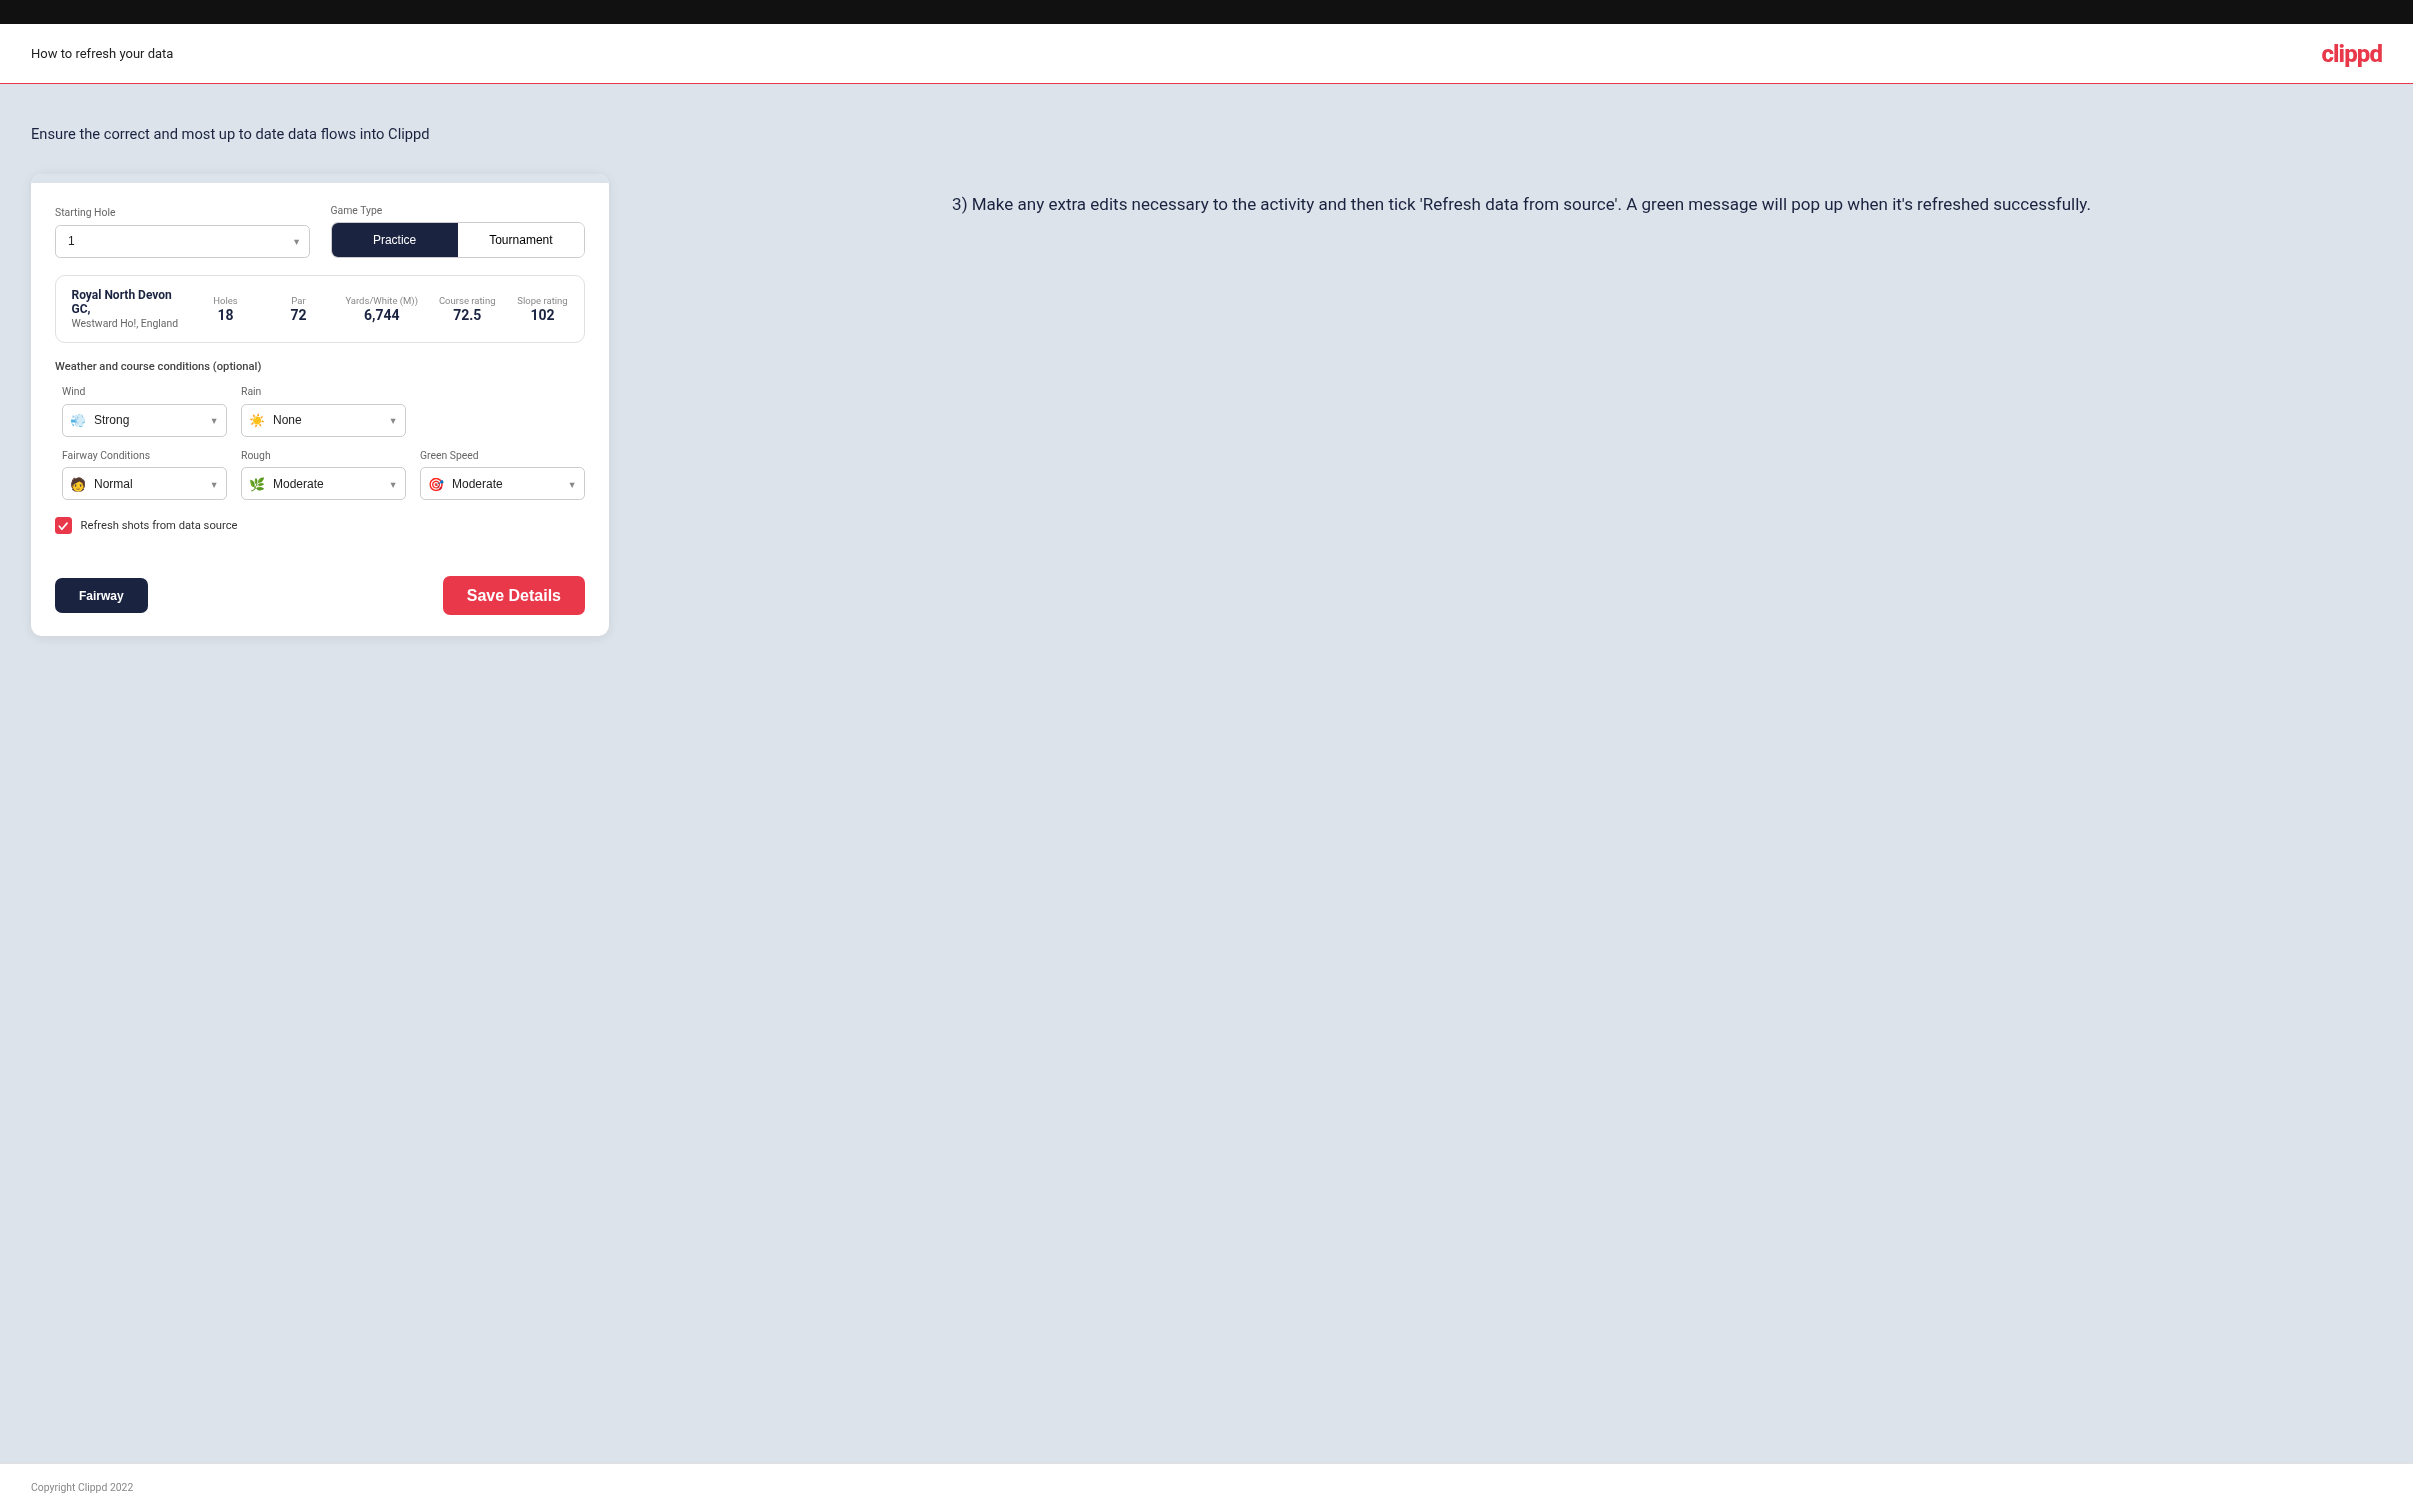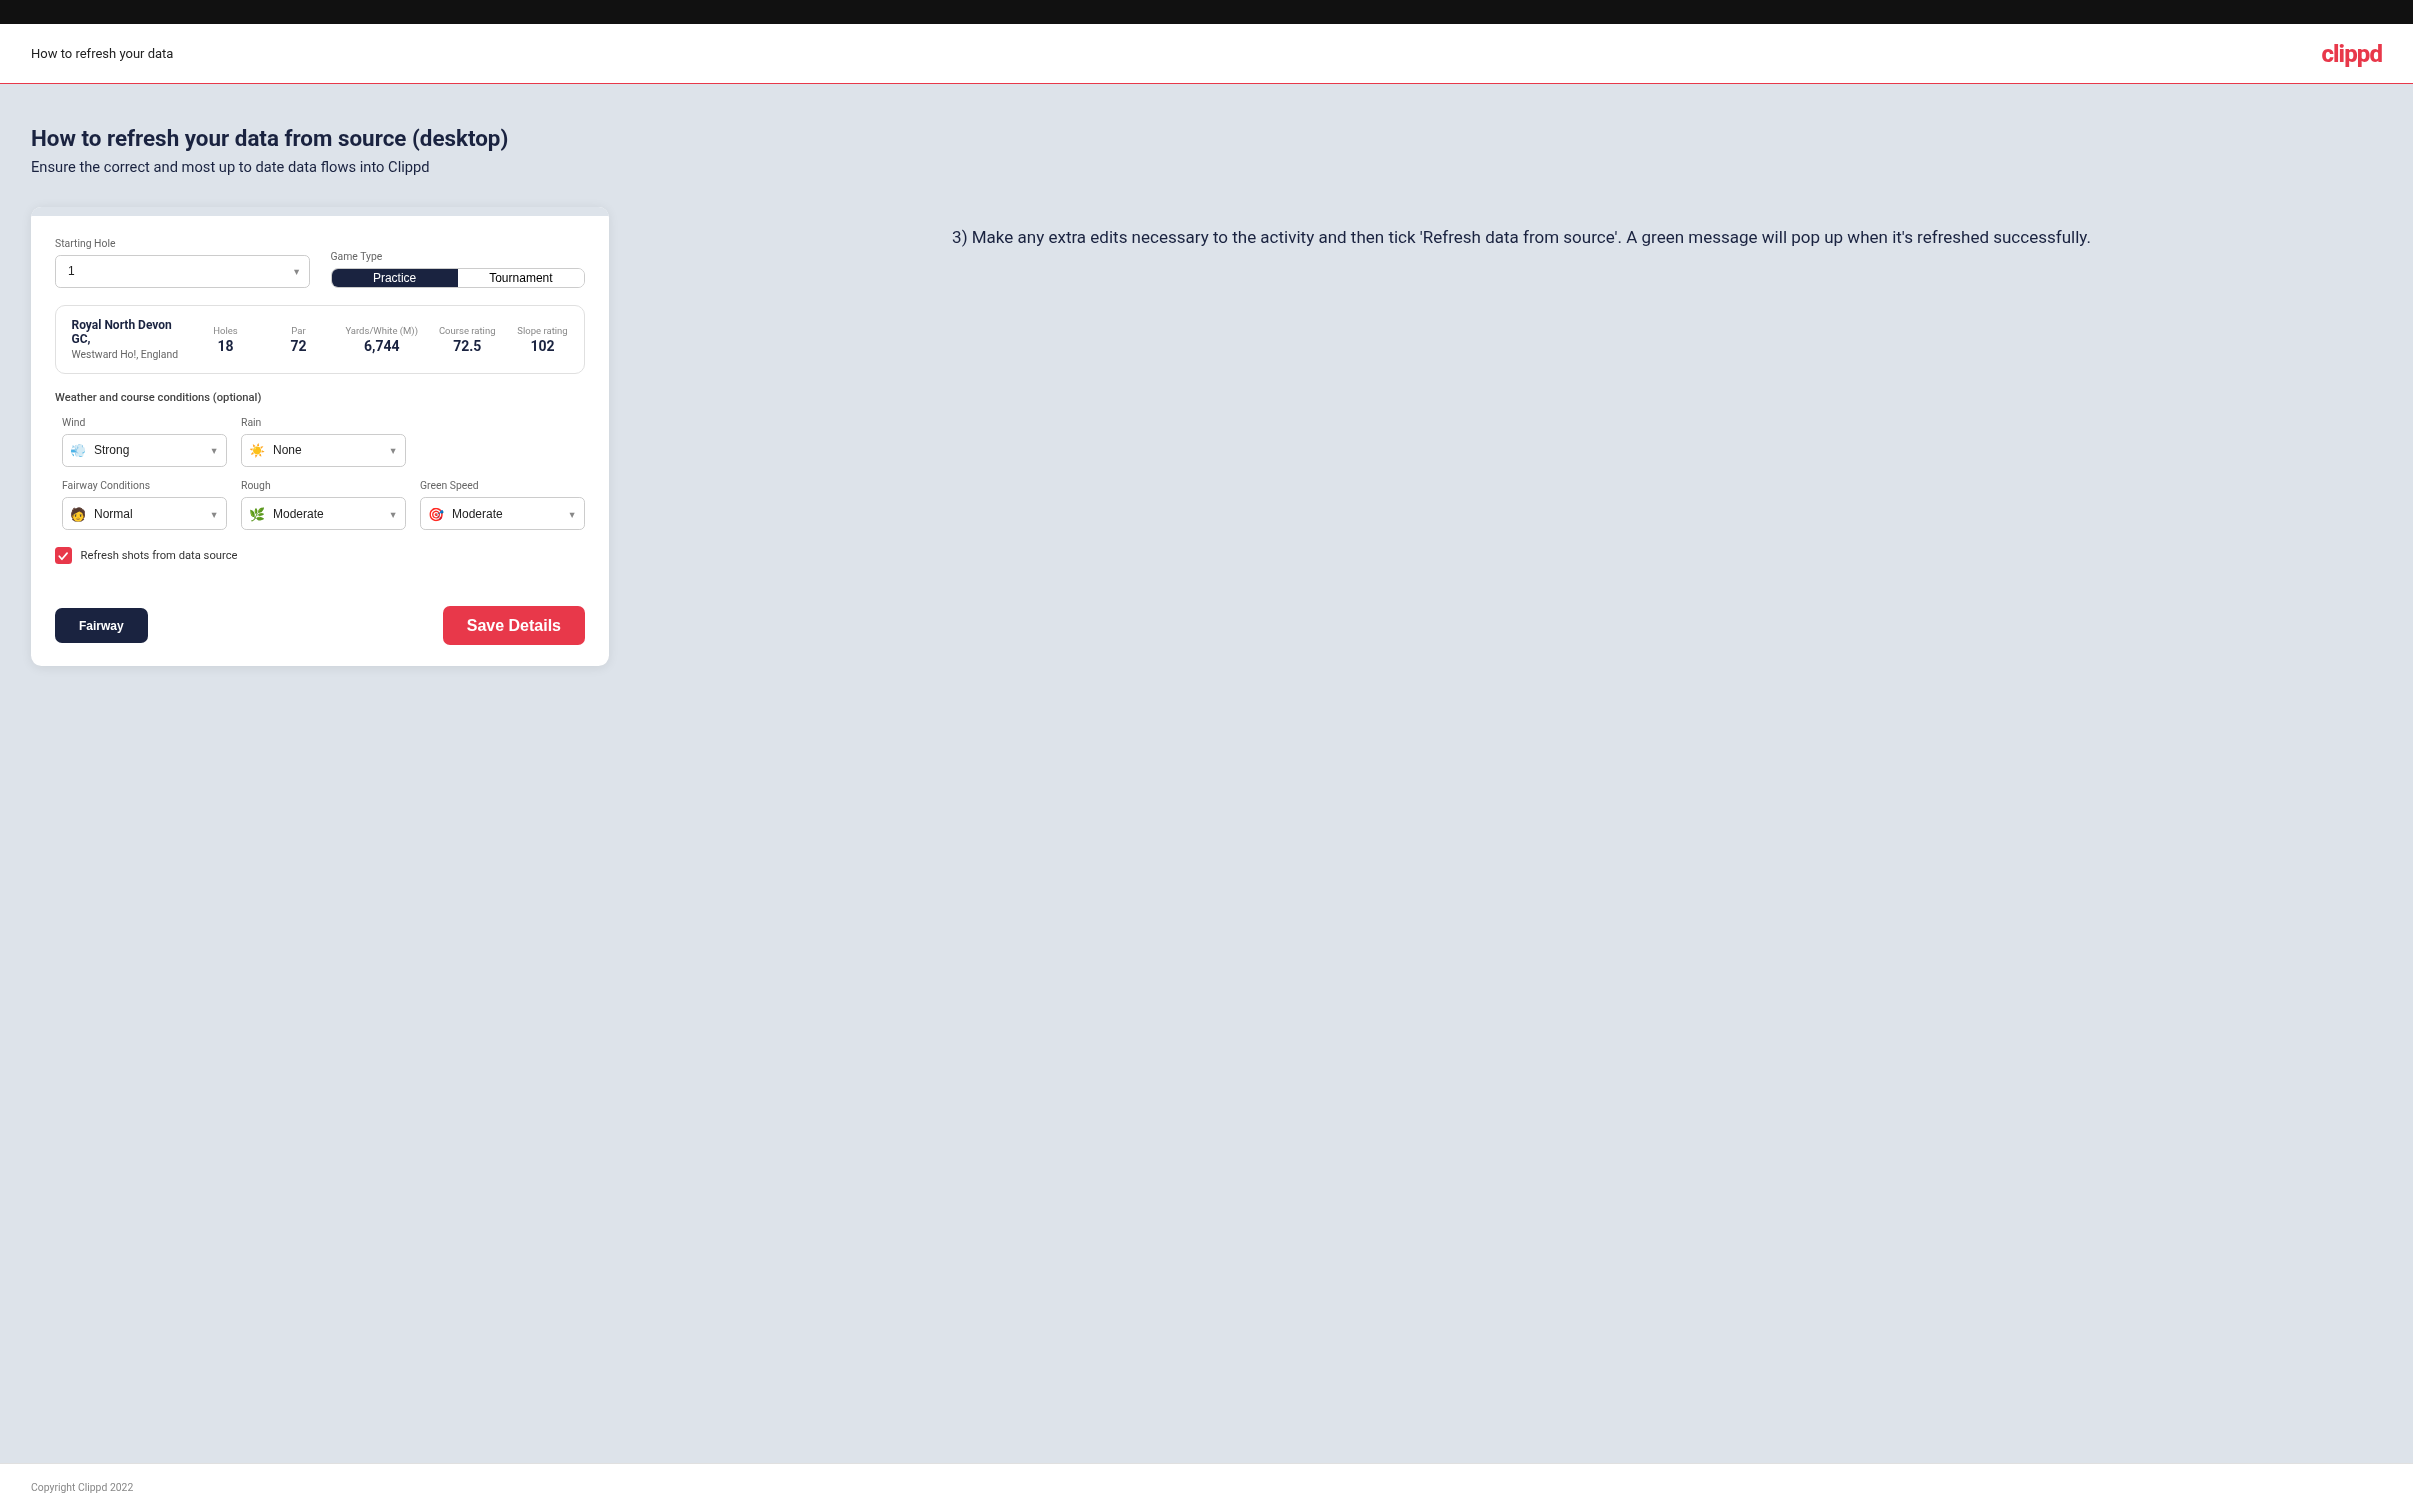--- a/index.html
+++ b/index.html
@@ -132,21 +132,21 @@
       pointer-events: none;
       color: #888;
       font-size: 10.4px;
     }
 
     .game-type-buttons {
       display: flex;
       border: 0.9px solid #ccc;
       border-radius: 7px;
       overflow: hidden;
-      height: 20px;
+      height: 36px;
     }
 
     .game-type-btn {
       flex: 1;
       border: none;
       background: #fff;
       font-size: 12px;
       cursor: pointer;
       font-weight: 500;
     }
@@ -323,21 +323,20 @@
 <body>
 
 <div class="top-bar"></div>
 
 <div class="header">
   <span class="header-title">How to refresh your data</span>
   <span class="logo">clippd</span>
 </div>
 
 <div class="main-content">
-  <h1 class="page-heading">How to refresh your data from source (desktop)</h1>
   <p class="page-subheading">Ensure the correct and most up to date data flows into Clippd</p>
 
   <div class="content-area">
 
     <div class="card">
       <div class="card-top-strip"></div>
       <div class="card-body">
 
         <div class="field-group">
           <div class="field">

